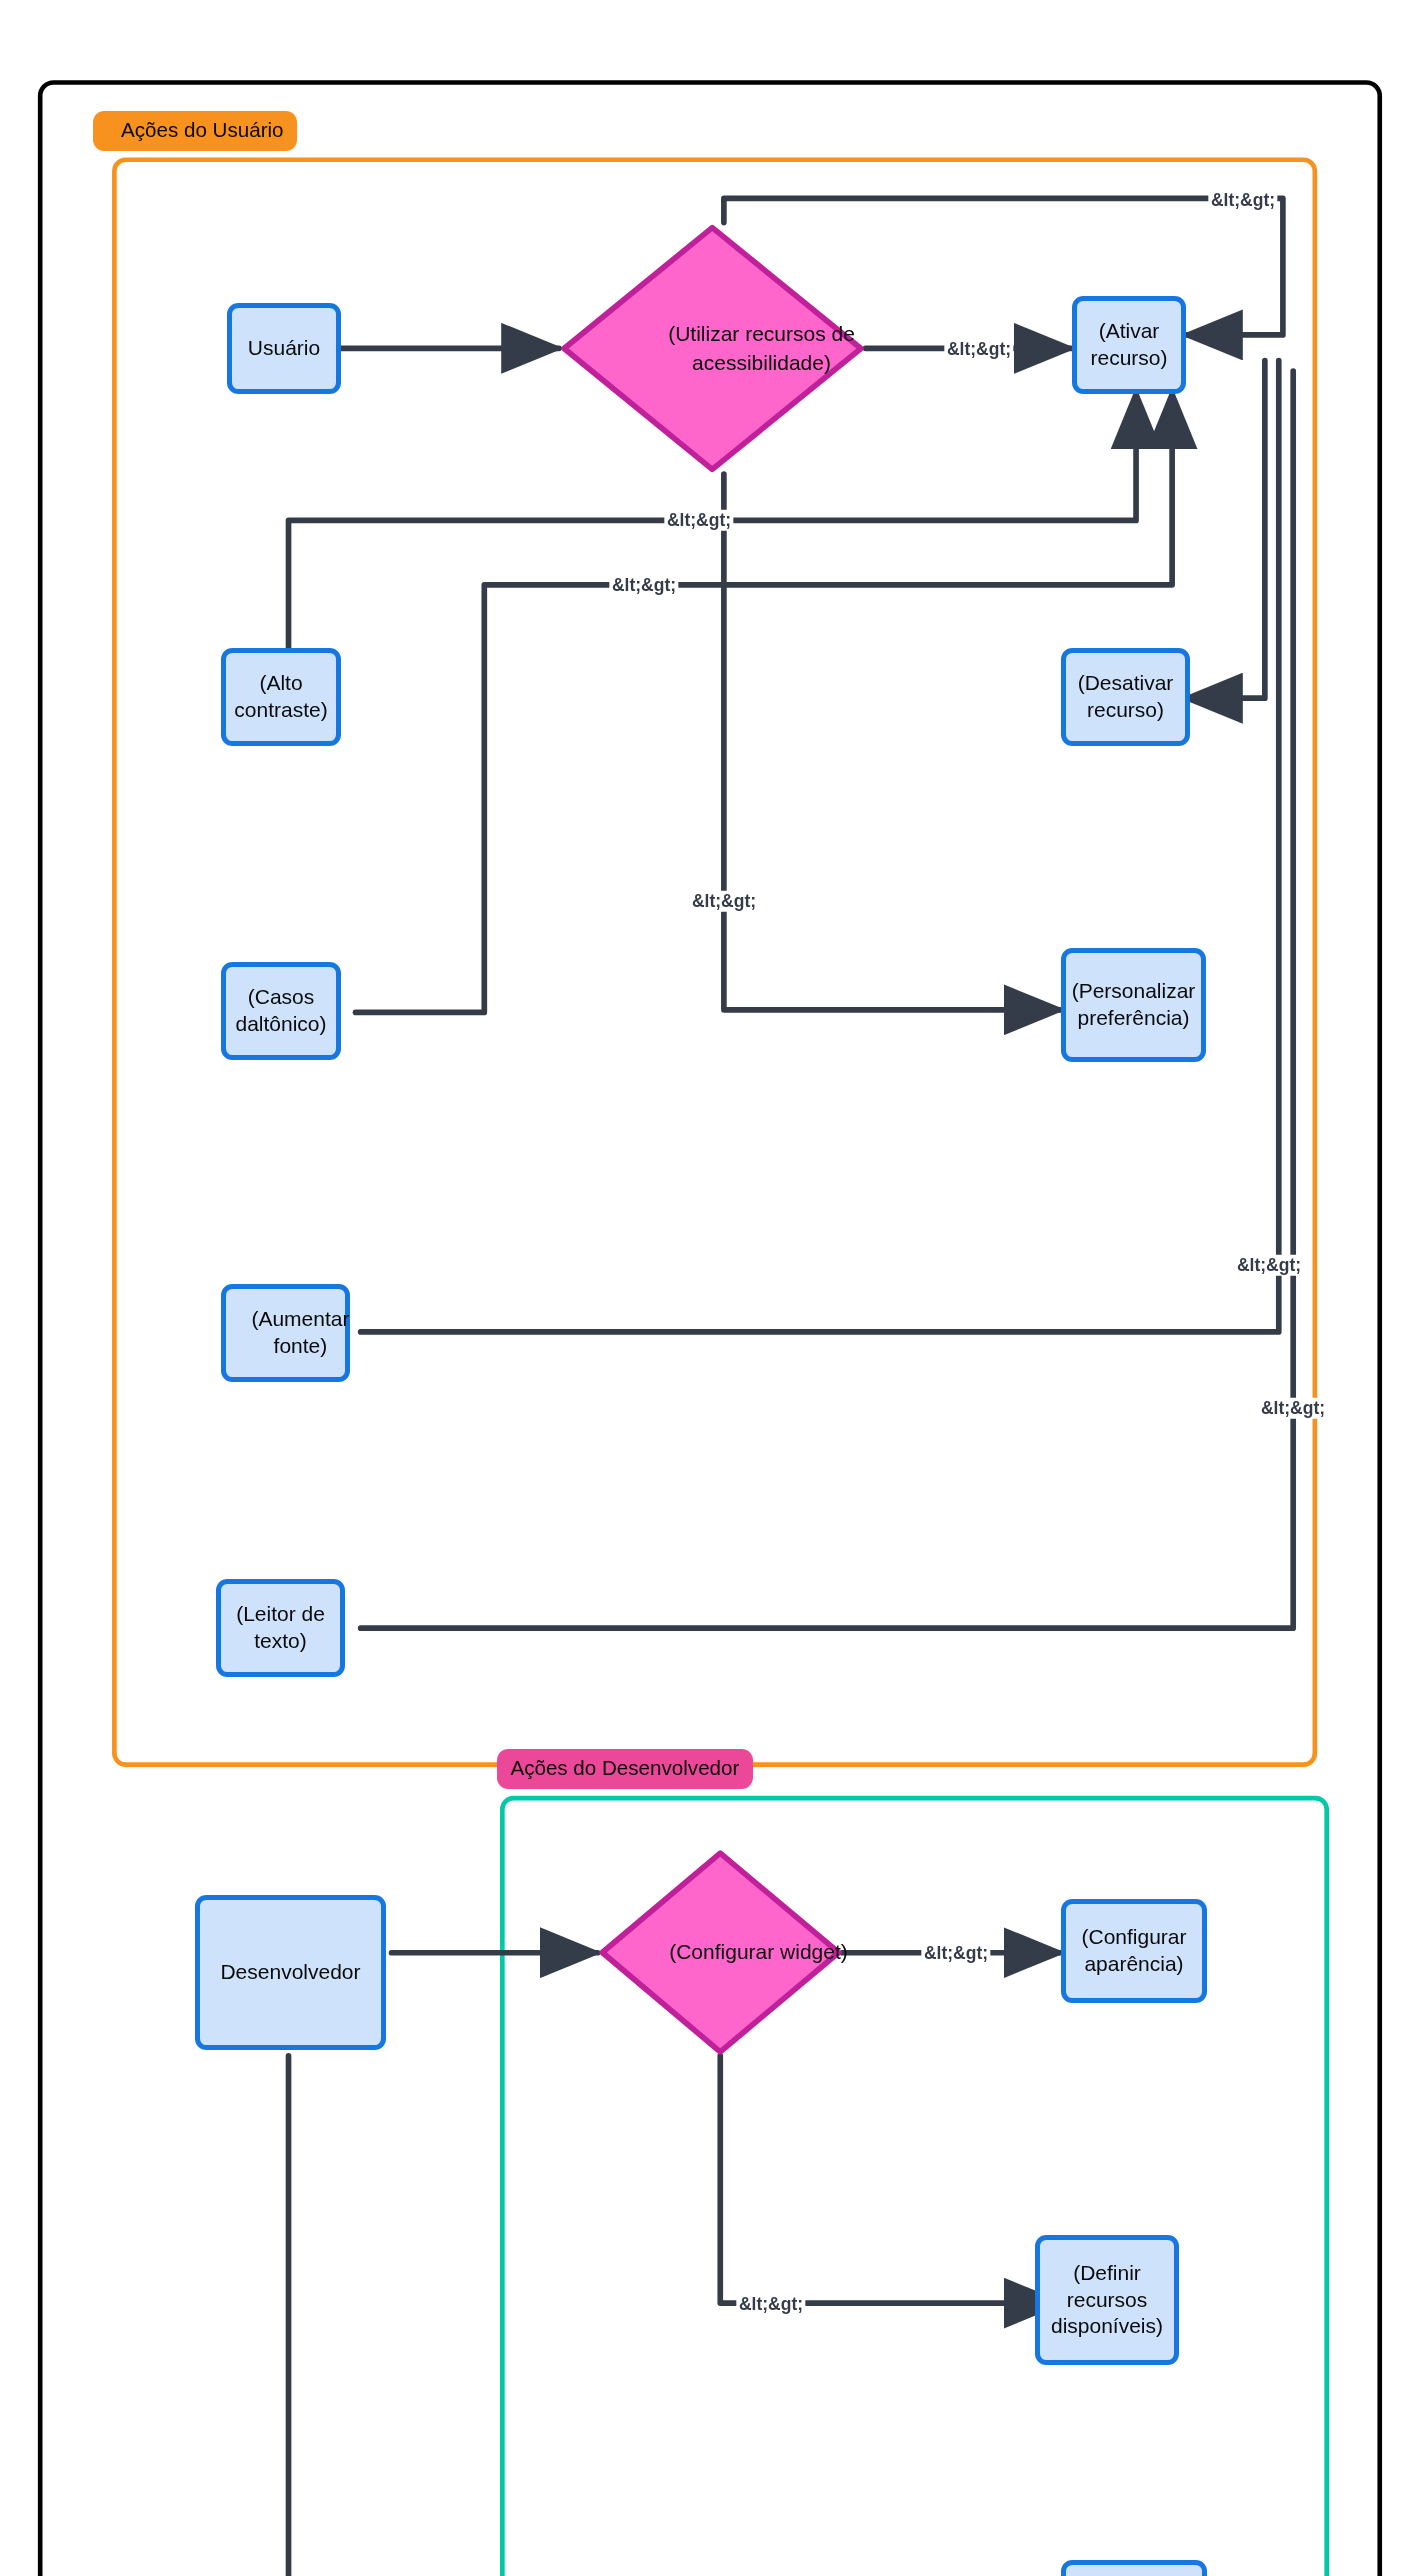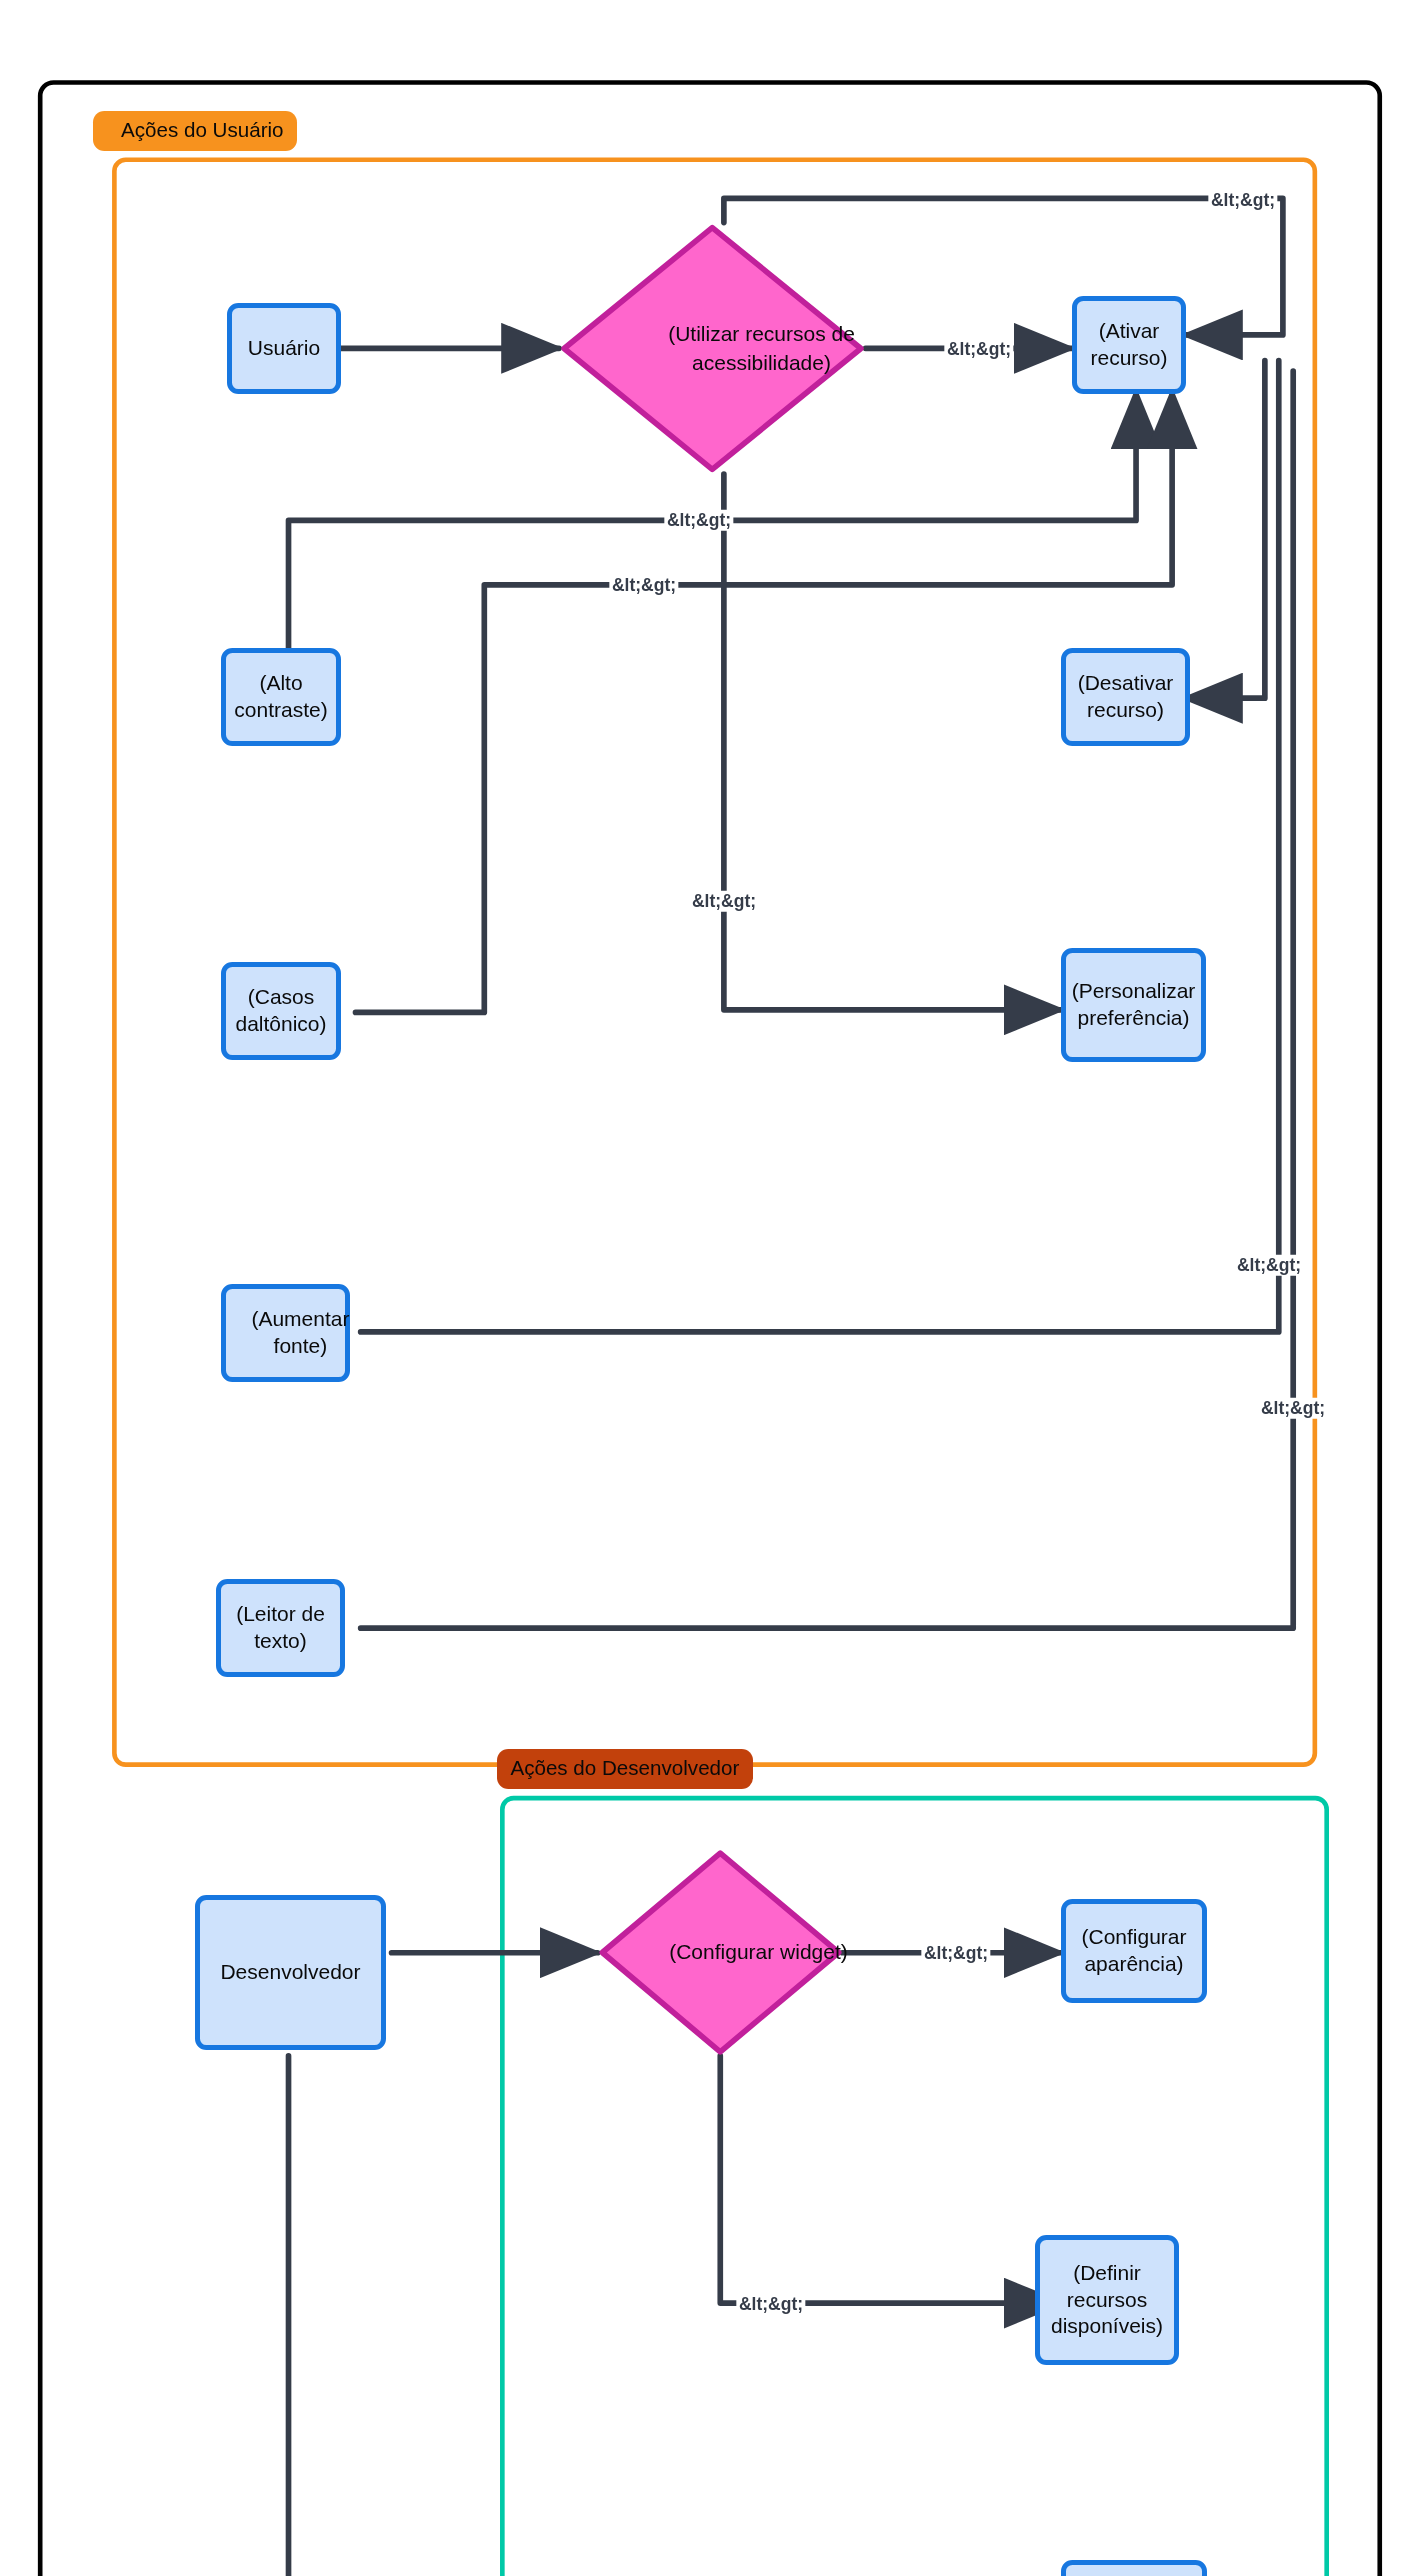--- a/index.html
+++ b/index.html
@@ -23,21 +23,21 @@
 
   
   .sg-chip{
     position:absolute;
     border-radius:11.3px;
     padding:9.3px 13.4px 10.3px 13.4px;
     font-size:20.6px;line-height:1;color:#0a0a0a;
     white-space:nowrap;z-index:40;
   }
   .sg-chip.user{left:93px;top:111px;background:#F7921E;padding-left:28px;}
-  .sg-chip.dev{left:497px;top:1749px;background:#c2410c;}
+  .sg-chip.dev{left:497px;top:1749px;background:#ec4899;}
 
   
   .node{
     position:absolute;box-sizing:border-box;
     background:#CEE2FC;border:5.2px solid #1777E0;border-radius:11.3px;
     color:#0a0a0a;font-size:21px;line-height:1.28;
     display:flex;align-items:center;justify-content:center;text-align:center;
     padding:3.1px 5.2px;z-index:30;
   }
 

